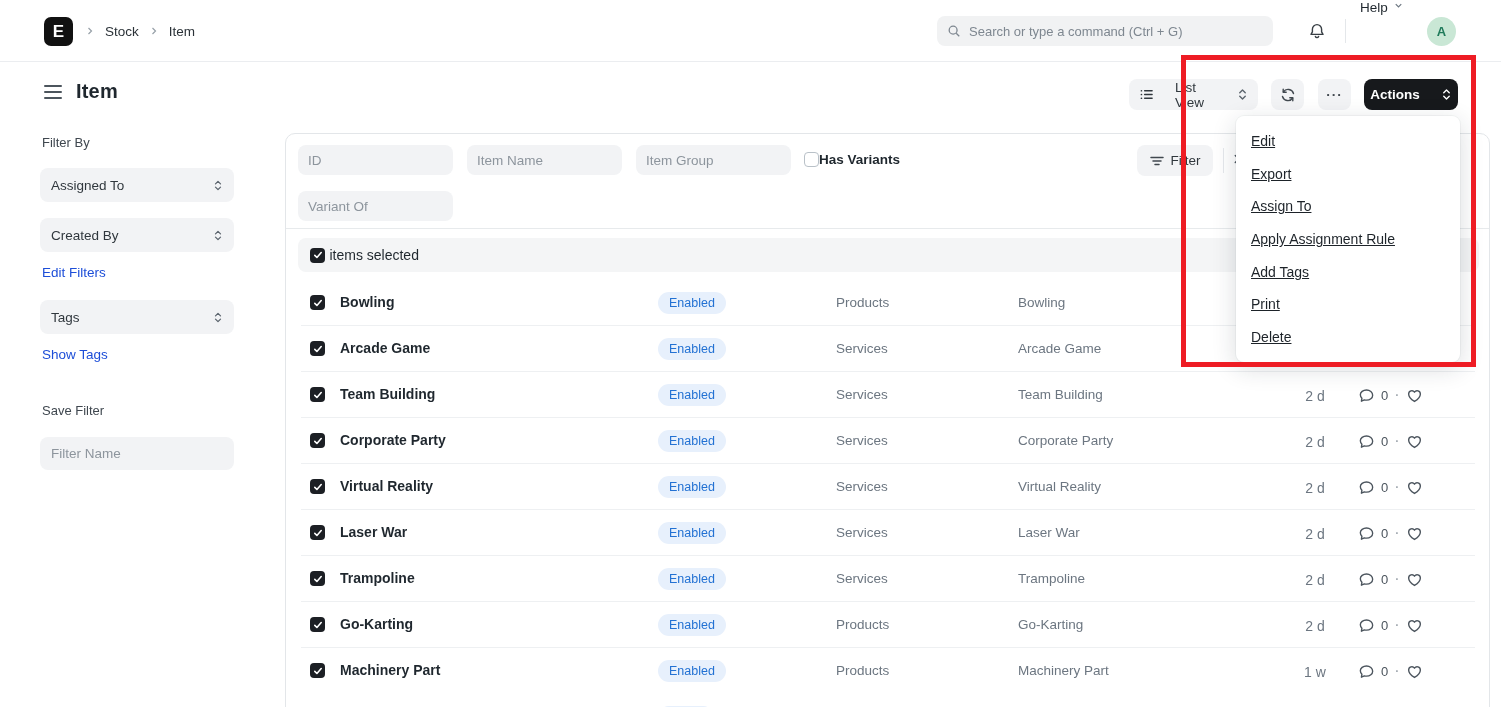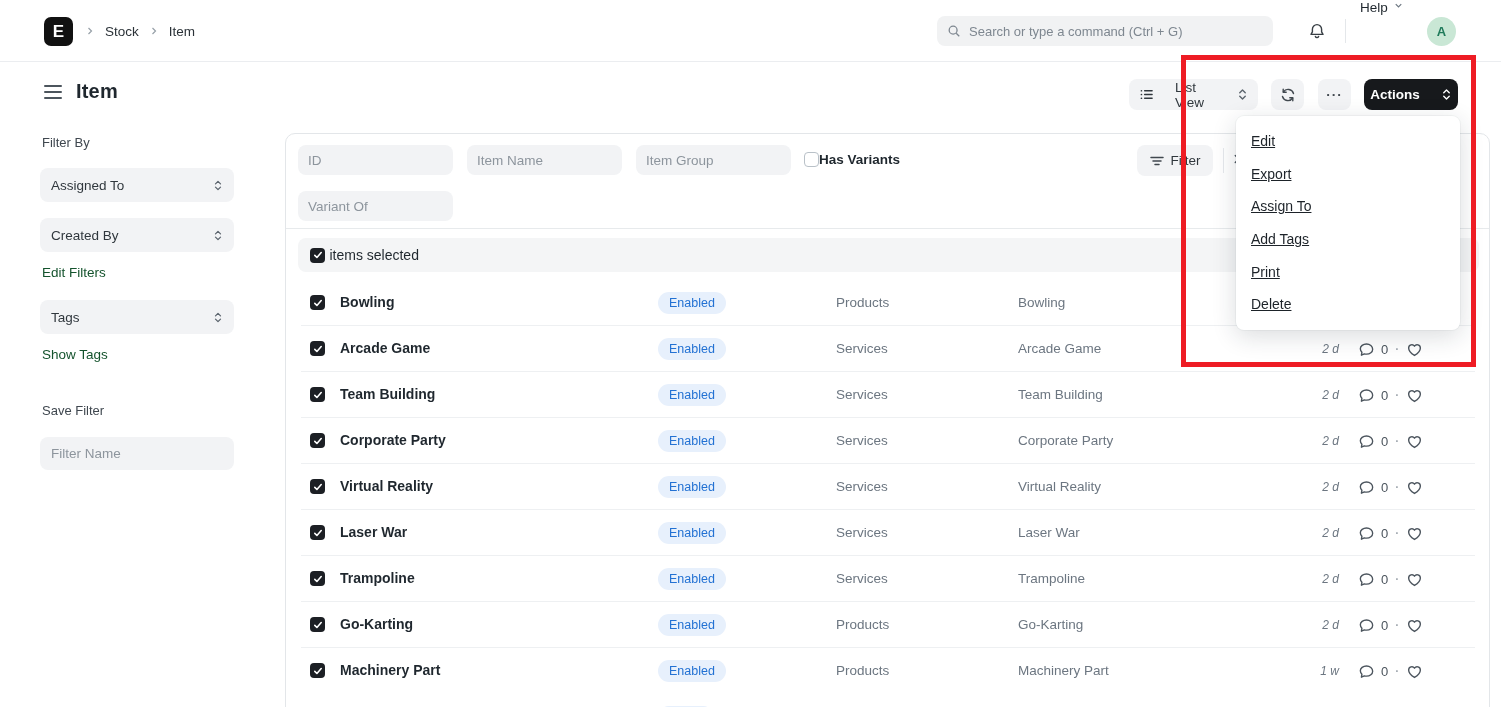--- a/index.html
+++ b/index.html
@@ -48,21 +48,21 @@
   .page-title{position:absolute;left:76px;top:80px;font-size:20px;font-weight:700;letter-spacing:.2px;}
   .hbtn{position:absolute;top:79px;height:31px;border-radius:8px;background:var(--pill);
     display:flex;align-items:center;justify-content:center;gap:21px;font-size:13.5px;color:#30373d;cursor:default;}
   .btn-view{left:1129px;width:129px;padding:0 10px;}
   .btn-refresh{left:1271px;width:33px;}
   .btn-more{left:1318px;width:33px;font-weight:700;letter-spacing:1px;color:#41484f;}
   .btn-actions{left:1364px;width:94px;background:var(--actions-bg);color:#fff;font-weight:600;}
 
   
   .side-label{position:absolute;left:42px;font-size:13px;color:var(--label);}
-  .side-link{position:absolute;left:42px;font-size:13.5px;color:#14532d;cursor:default;}
+  .side-link{position:absolute;left:42px;font-size:13.5px;color:#1d4ed8;cursor:default;}
   .side-select{position:absolute;left:40px;width:194px;height:34px;border-radius:8px;background:var(--pill);
     display:flex;align-items:center;justify-content:space-between;padding:0 11px;font-size:13.5px;color:#30373d;}
   .side-input{position:absolute;left:40px;width:194px;height:33px;border-radius:8px;background:var(--pill);
     border:0;outline:0;padding:0 11px;font-size:13.5px;color:#333;font-family:"Liberation Sans",sans-serif;}
   .side-input::placeholder{color:#8d959d;}
 
   
   .card{position:absolute;left:285px;top:133px;width:1205px;height:600px;background:#fff;
     border:1px solid var(--card-border);border-radius:10px 10px 0 0;}
   .finput{position:absolute;height:30px;width:155px;border-radius:8px;background:var(--pill);border:0;outline:0;
@@ -85,21 +85,21 @@
   .row::after{content:"";position:absolute;left:15px;right:14px;bottom:0;border-bottom:1px solid var(--row-div);}
   .row:last-child::after{border-bottom:0;}
   .cbx{position:absolute;width:15px;height:15px;border-radius:4px;background:#1c1f24;
     display:flex;align-items:center;justify-content:center;}
   .row .cbx{left:24px;top:15px;}
   .row-name{position:absolute;left:54px;top:14px;font-size:14px;font-weight:600;color:#1f272e;}
   .badge{position:absolute;left:372px;top:12px;height:22px;padding:0 11px;border-radius:11px;
     background:var(--badge-bg);color:var(--badge-text);font-size:12.5px;line-height:22px;}
   .row-group{position:absolute;left:550px;top:15px;font-size:13.5px;color:var(--gray-text);}
   .row-name2{position:absolute;left:732px;top:15px;font-size:13.5px;color:var(--gray-text);}
-  .row-time{position:absolute;left:1005px;top:16px;width:48px;text-align:right;font-size:12px;color:var(--gray-text);font-style:italic;}
+  .row-time{position:absolute;left:1005px;top:16px;width:48px;text-align:center;font-size:14px;color:var(--gray-text);}
   .row-social{position:absolute;left:1072px;top:14px;display:flex;align-items:center;gap:6px;color:#4c555e;}
   .row-social .cnt{font-size:13px;}
   .row-social .dot{color:#9aa2aa;}
   .partial-badge{position:absolute;left:372px;top:572px;width:56px;height:26px;border-radius:11px;background:var(--badge-bg);}
 
   
   .dropdown{position:absolute;left:1236px;top:116px;width:224px;padding:9px 0;background:#fff;border-radius:8px;
     box-shadow:0 6px 24px rgba(25,39,52,.16),0 0 0 1px rgba(25,39,52,.04);z-index:40;}
   .menu-item{height:32.6px;display:flex;align-items:center;padding-left:15px;font-size:14px;color:#1d2329;cursor:default;text-decoration:underline;}
   .red-rect{position:absolute;left:1181px;top:55px;width:295px;height:312px;border:5px solid var(--accent-red);z-index:60;pointer-events:none;}
@@ -528,20 +528,21 @@
     <div class="partial-badge"></div>
   </div>
 
   <div class="dropdown">
   <div class="menu-item">Edit</div>
 
   <div class="menu-item">Export</div>
 
   <div class="menu-item">Assign To</div>
 
+  <div class="menu-item">Apply Assignment Rule</div>
 
   <div class="menu-item">Add Tags</div>
 
   <div class="menu-item">Print</div>
 
   <div class="menu-item">Delete</div>
 </div>
 
   <div class="red-rect"></div>
 

